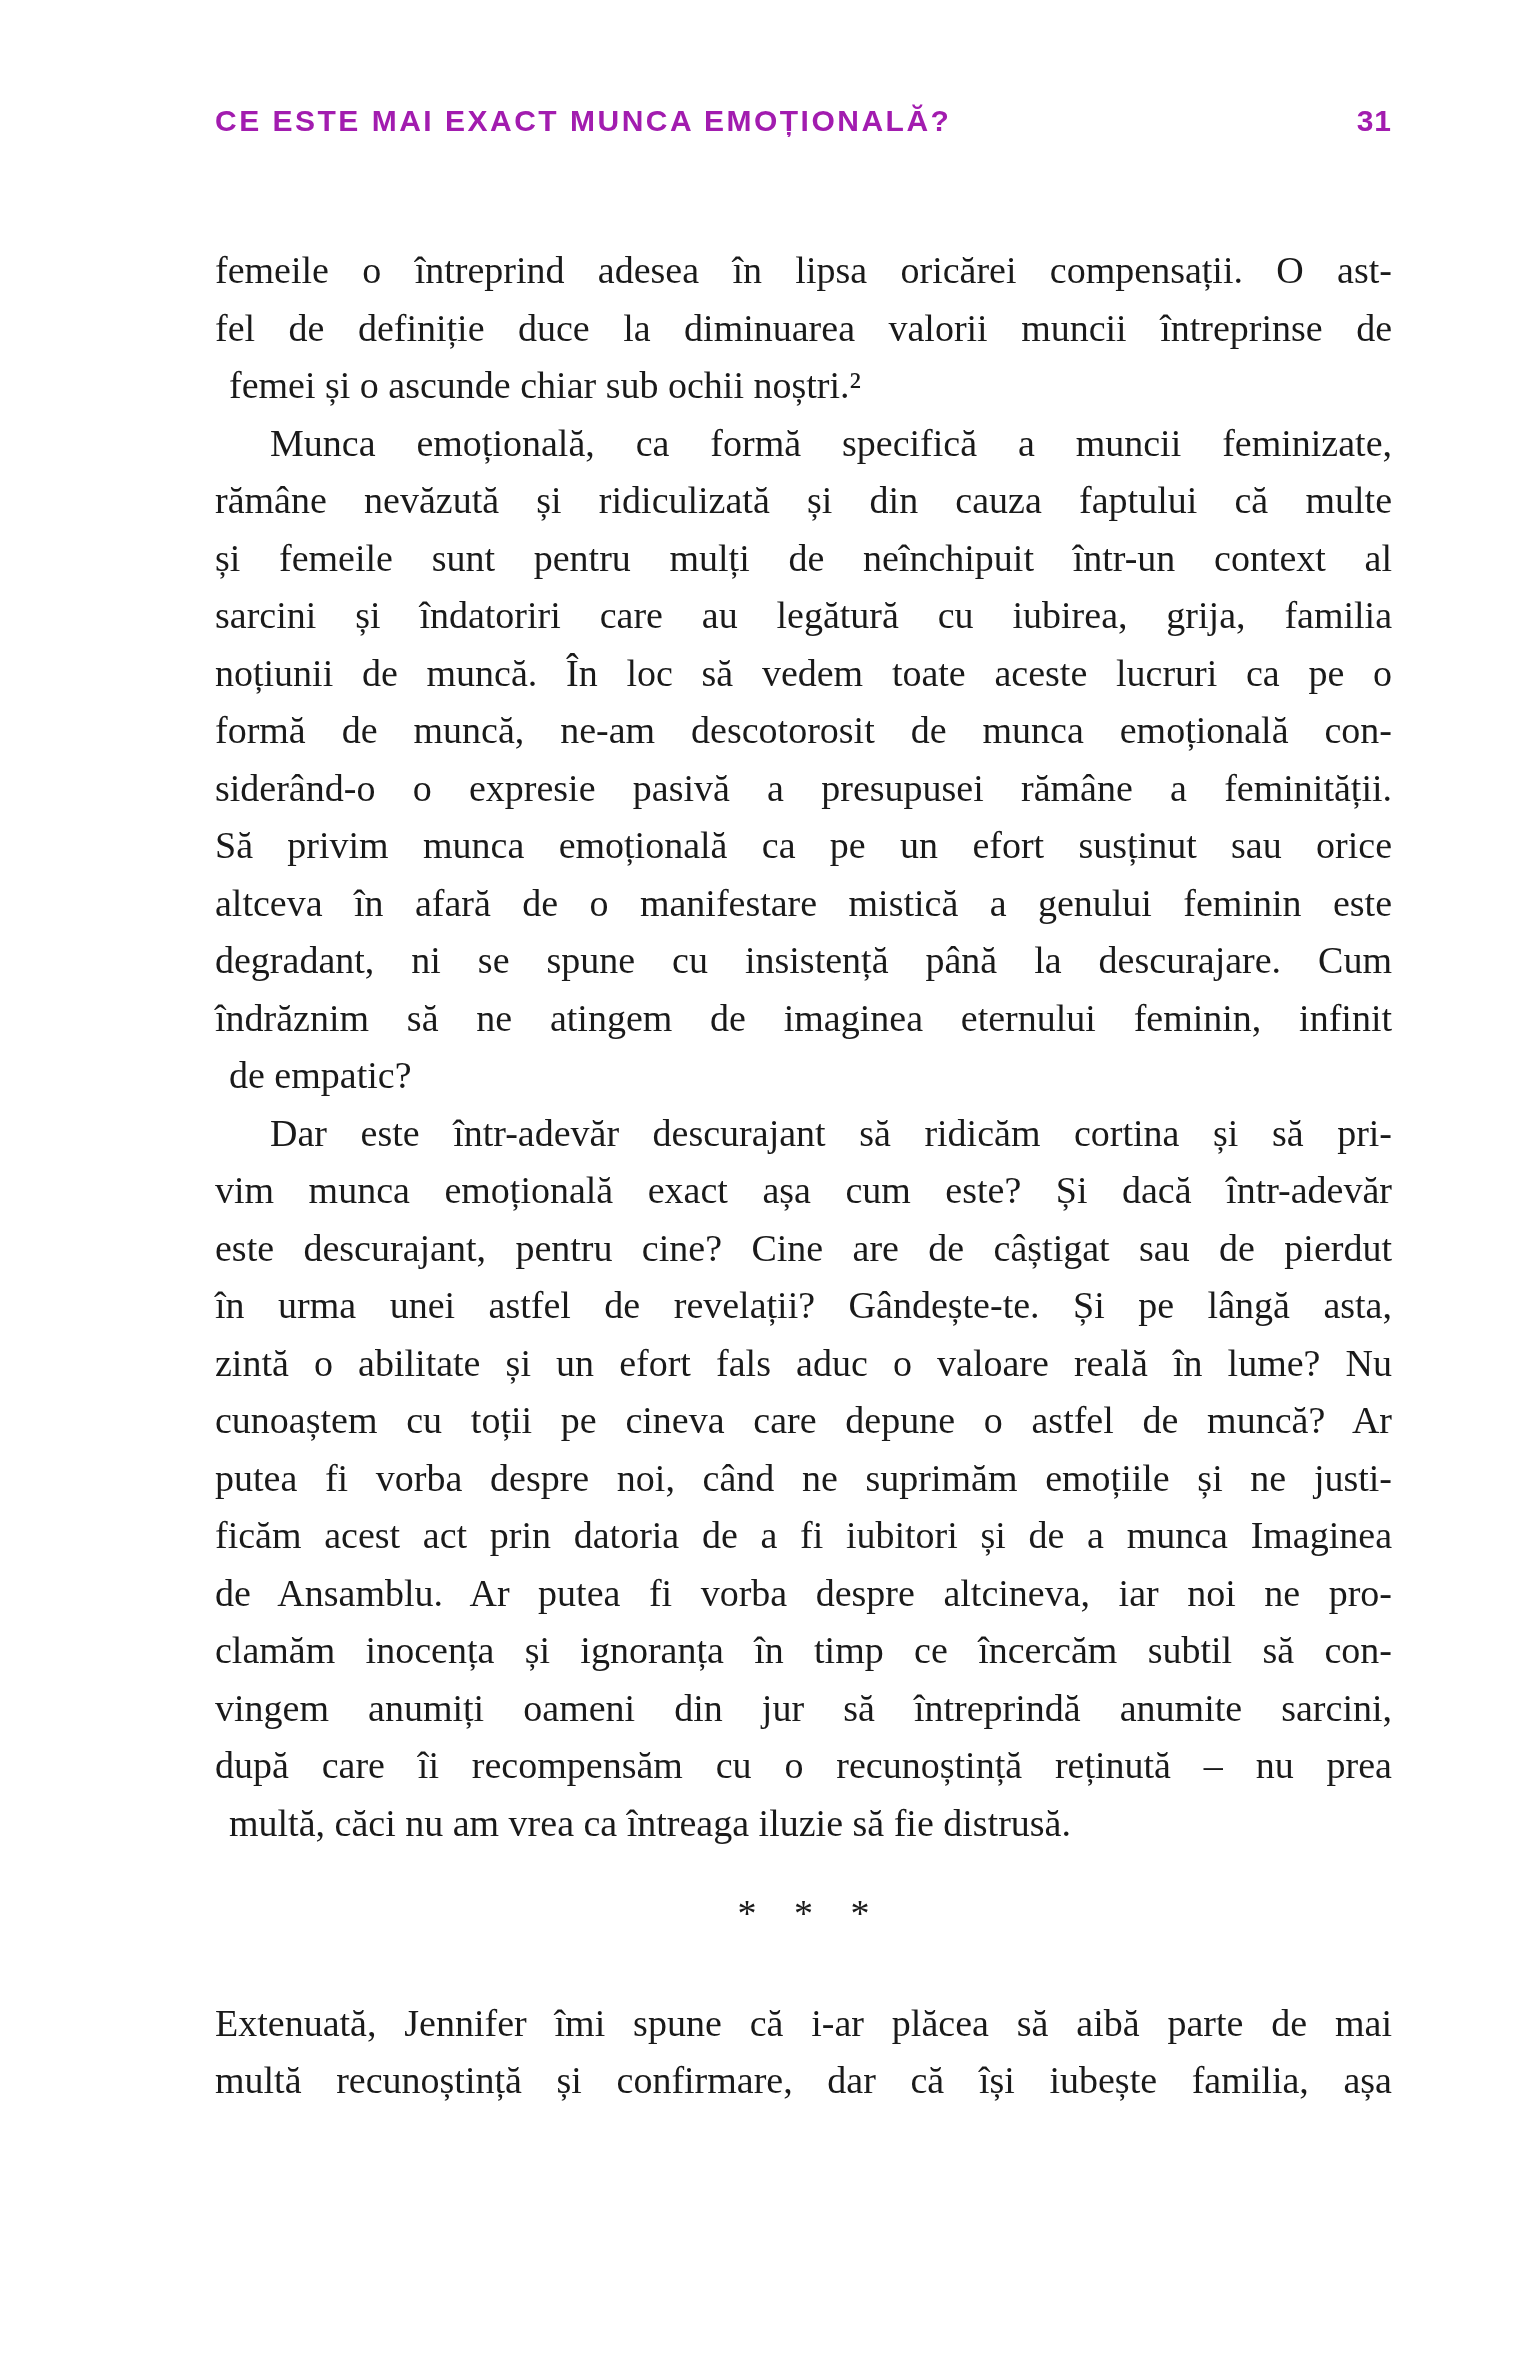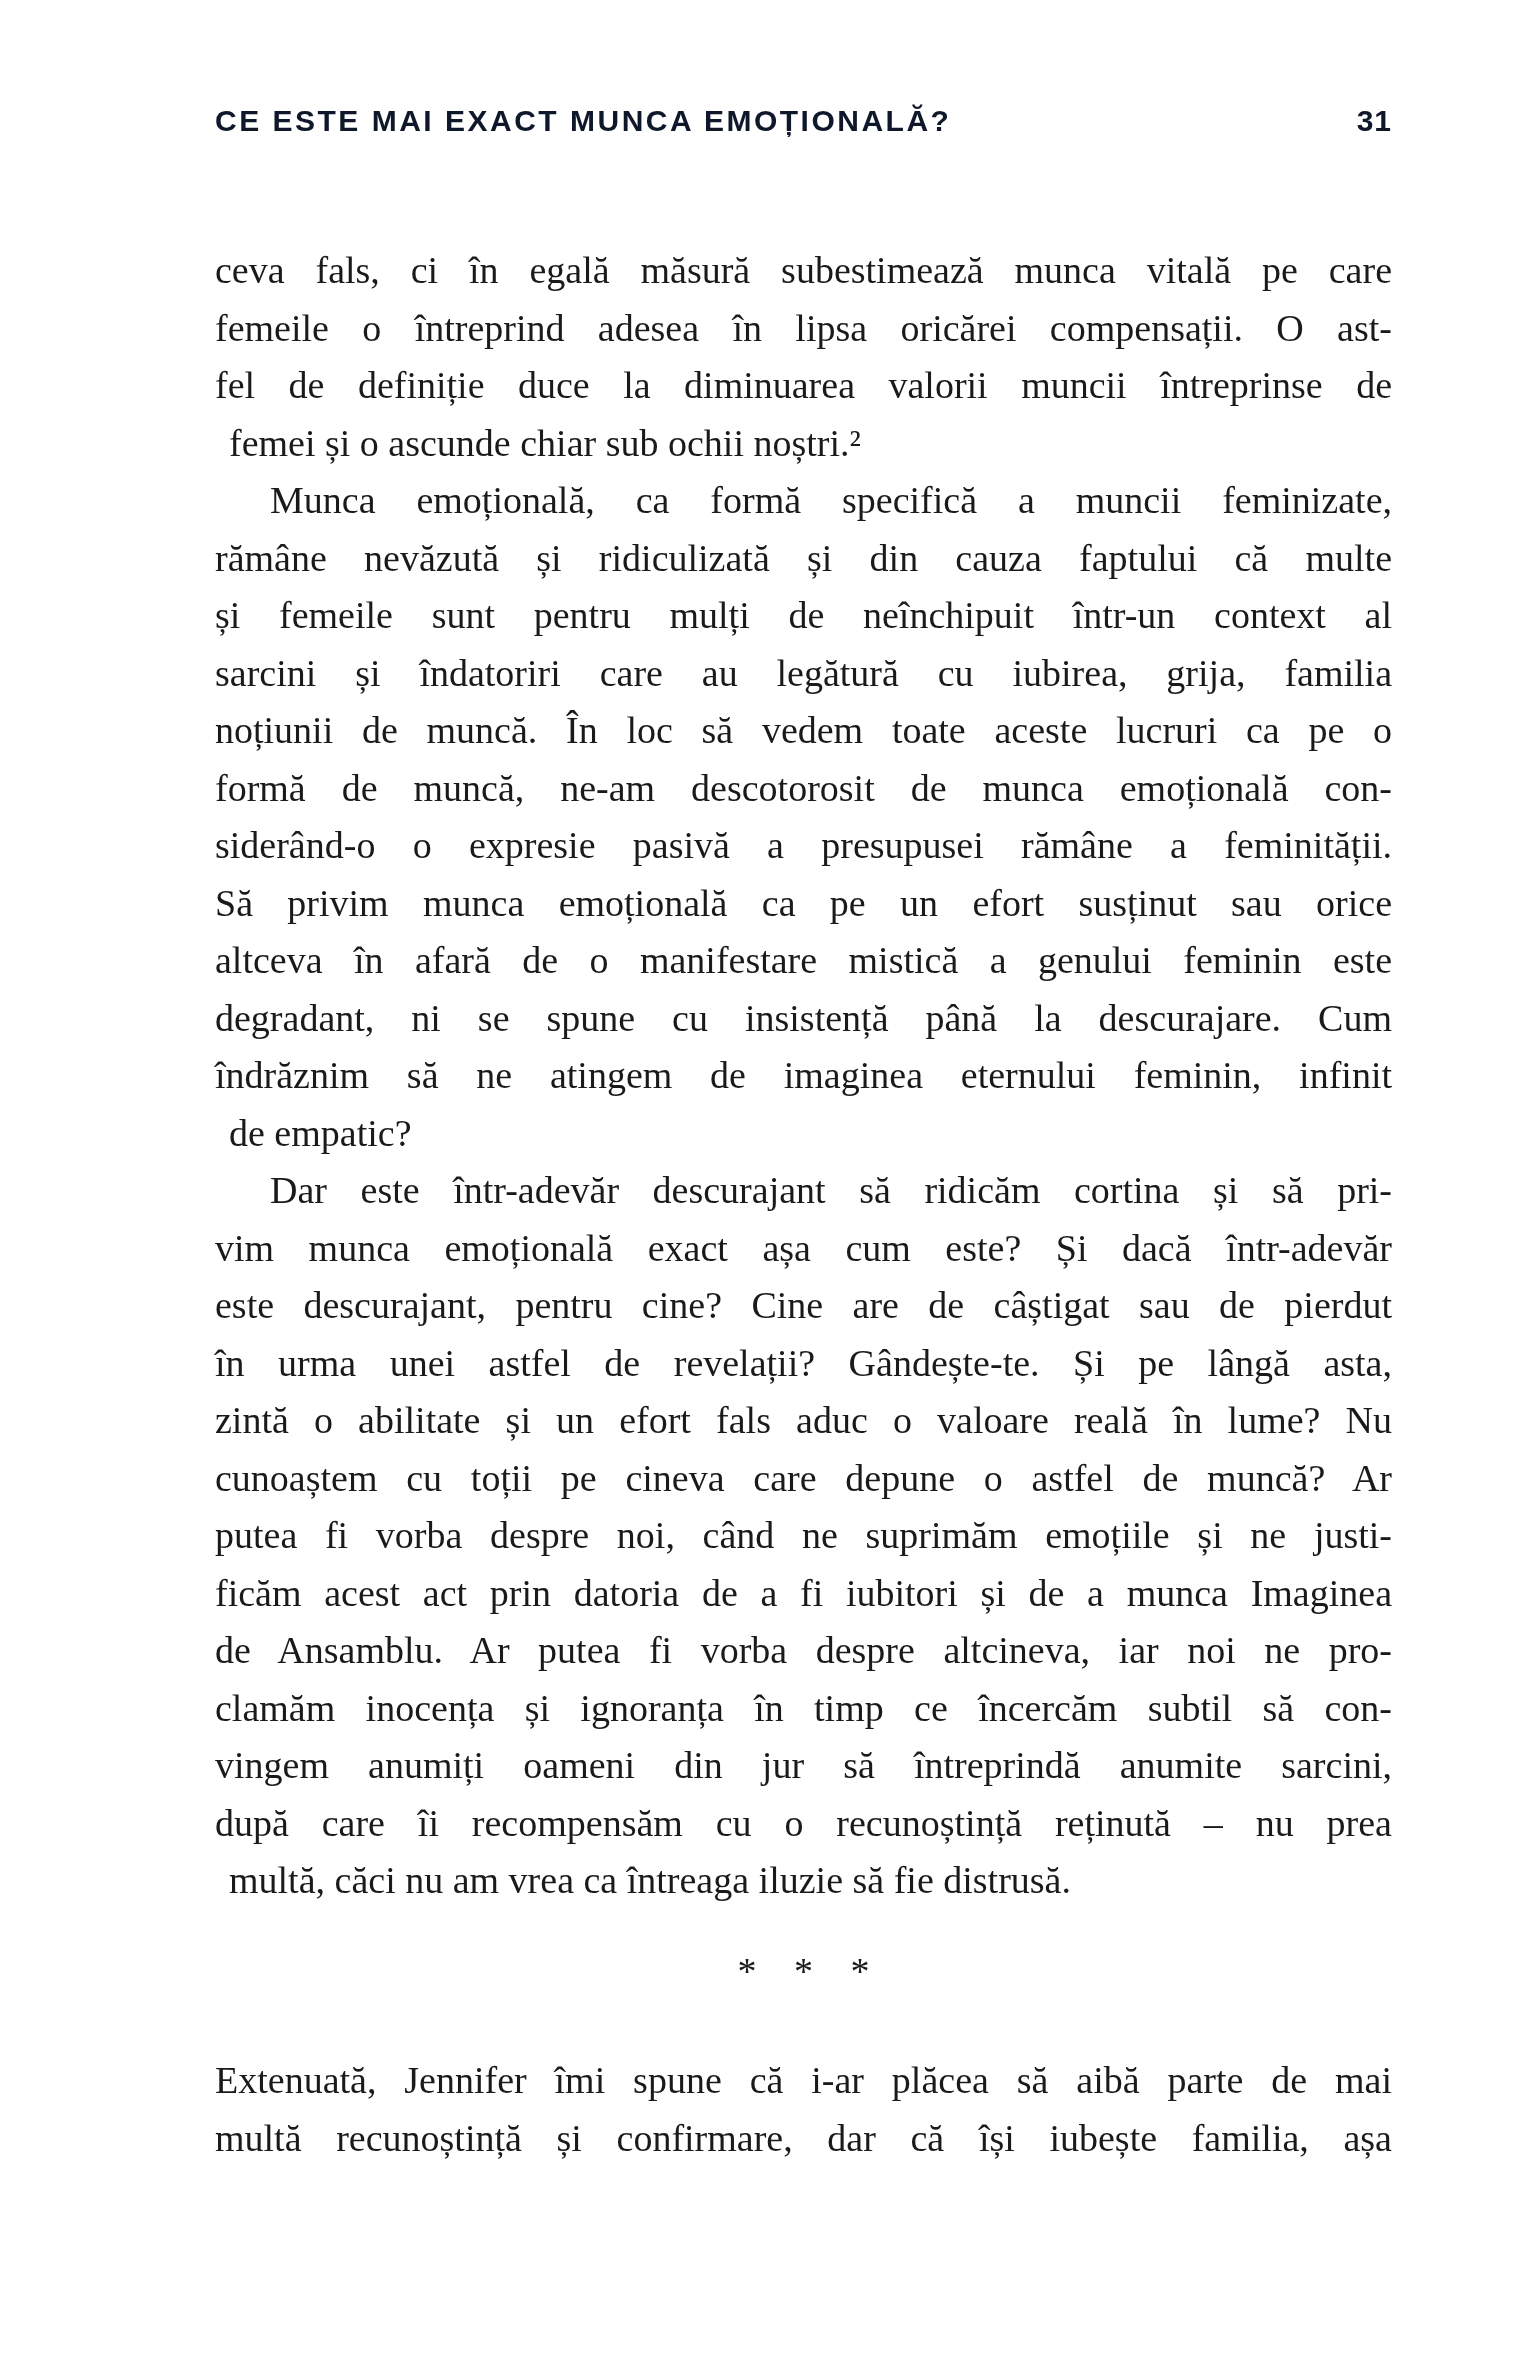--- a/index.html
+++ b/index.html
@@ -23,21 +23,21 @@
     top: 104px;
     width: 1177px;
     display: flex;
     justify-content: space-between;
     align-items: baseline;
     font-family: "Liberation Sans", sans-serif;
     font-weight: 700;
     font-size: 30px;
     line-height: 34px;
     letter-spacing: 2.5px;
-    color: #0f172a;
+    color: #a21caf;
     white-space: nowrap;
   }
   .running-header .page-number {
     letter-spacing: 1px;
   }
   
   .text-block {
     position: absolute;
     left: 215px;
     top: 242px;
@@ -72,21 +72,20 @@
 <div class="page">
 
   <header class="running-header">
     <span>CE ESTE MAI EXACT MUNCA EMOȚIONALĂ?</span>
     <span class="page-number">31</span>
   </header>
 
   <main class="text-block">
 
     <div class="para">
-      <div class="line">ceva fals, ci în egală măsură subestimează munca vitală pe care</div>
       <div class="line">femeile o întreprind adesea în lipsa oricărei compensații. O ast-</div>
       <div class="line">fel de definiție duce la diminuarea valorii muncii întreprinse de</div>
       <div class="line end">femei și o ascunde chiar sub ochii noștri.²</div>
     </div>
 
     <div class="para">
       <div class="line indent">Munca emoțională, ca formă specifică a muncii feminizate,</div>
       <div class="line">rămâne nevăzută și ridiculizată și din cauza faptului că multe</div>
       <div class="line">și femeile sunt pentru mulți de neînchipuit într-un context al</div>
       <div class="line">sarcini și îndatoriri care au legătură cu iubirea, grija, familia</div>

